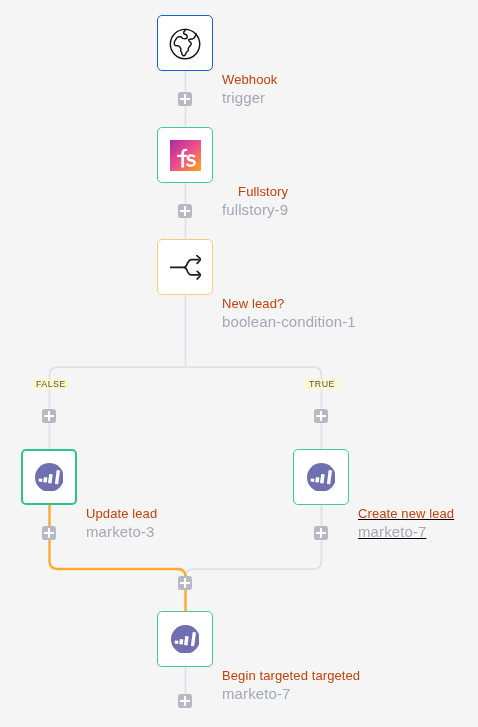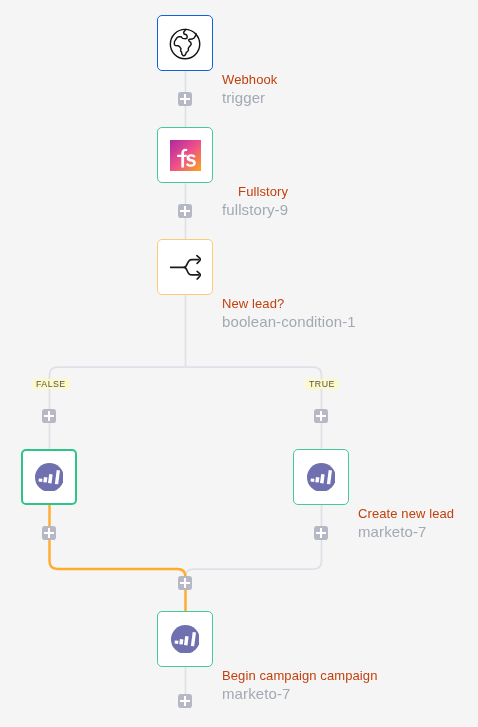--- a/index.html
+++ b/index.html
@@ -113,50 +113,54 @@
     <svg width="28.8" height="28.8" viewBox="0 0 32 32">
       <circle cx="16" cy="16" r="16" fill="#7070b0"></circle>
       <g fill="#fff">
         <path d="M4.33 17.11 L8.31 17.63 L7.84 21.17 L3.86 20.64 Z"></path>
         <path d="M9.93 15.54 L13.80 16.05 L13.04 21.80 L9.17 21.29 Z"></path>
         <path d="M15.76 12.26 L19.63 12.77 L18.31 22.83 L14.44 22.32 Z"></path>
         <path d="M24.12 7.73 L27.76 8.21 L25.73 23.69 L22.08 23.21 Z"></path>
       </g>
     </svg>
   </div>
+  <div class="label" style="left:86px;top:456px;">
+    <div class="title">Update lead</div>
+    <div class="sub">marketo-3</div>
+  </div>
 
   <div class="node green" style="left:293px;top:449px;">
     <svg width="28.8" height="28.8" viewBox="0 0 32 32">
       <circle cx="16" cy="16" r="16" fill="#7070b0"></circle>
       <g fill="#fff">
         <path d="M4.33 17.11 L8.31 17.63 L7.84 21.17 L3.86 20.64 Z"></path>
         <path d="M9.93 15.54 L13.80 16.05 L13.04 21.80 L9.17 21.29 Z"></path>
         <path d="M15.76 12.26 L19.63 12.77 L18.31 22.83 L14.44 22.32 Z"></path>
         <path d="M24.12 7.73 L27.76 8.21 L25.73 23.69 L22.08 23.21 Z"></path>
       </g>
     </svg>
   </div>
-  <div class="label" style="left:358px;top:456px;">
+  <div class="label" style="left:358px;top:456px;text-decoration:underline;">
     <div class="title">Create new lead</div>
     <div class="sub">marketo-7</div>
   </div>
 
   <div class="node green" style="left:157px;top:611px;">
     <svg width="28.8" height="28.8" viewBox="0 0 32 32">
       <circle cx="16" cy="16" r="16" fill="#7070b0"></circle>
       <g fill="#fff">
         <path d="M4.33 17.11 L8.31 17.63 L7.84 21.17 L3.86 20.64 Z"></path>
         <path d="M9.93 15.54 L13.80 16.05 L13.04 21.80 L9.17 21.29 Z"></path>
         <path d="M15.76 12.26 L19.63 12.77 L18.31 22.83 L14.44 22.32 Z"></path>
         <path d="M24.12 7.73 L27.76 8.21 L25.73 23.69 L22.08 23.21 Z"></path>
       </g>
     </svg>
   </div>
   <div class="label" style="left:222px;top:618px;">
-    <div class="title">Begin campaign campaign</div>
+    <div class="title">Begin targeted targeted</div>
     <div class="sub">marketo-7</div>
   </div>
 
   <div class="branchlabel" style="left:33px;top:379px;">FALSE</div>
   <div class="branchlabel" style="left:306px;top:379px;">TRUE</div>
 
   <div class="plus" style="left:178px;top:92px;">
       <i class="h"></i>
       <i class="v"></i>
     </div>

